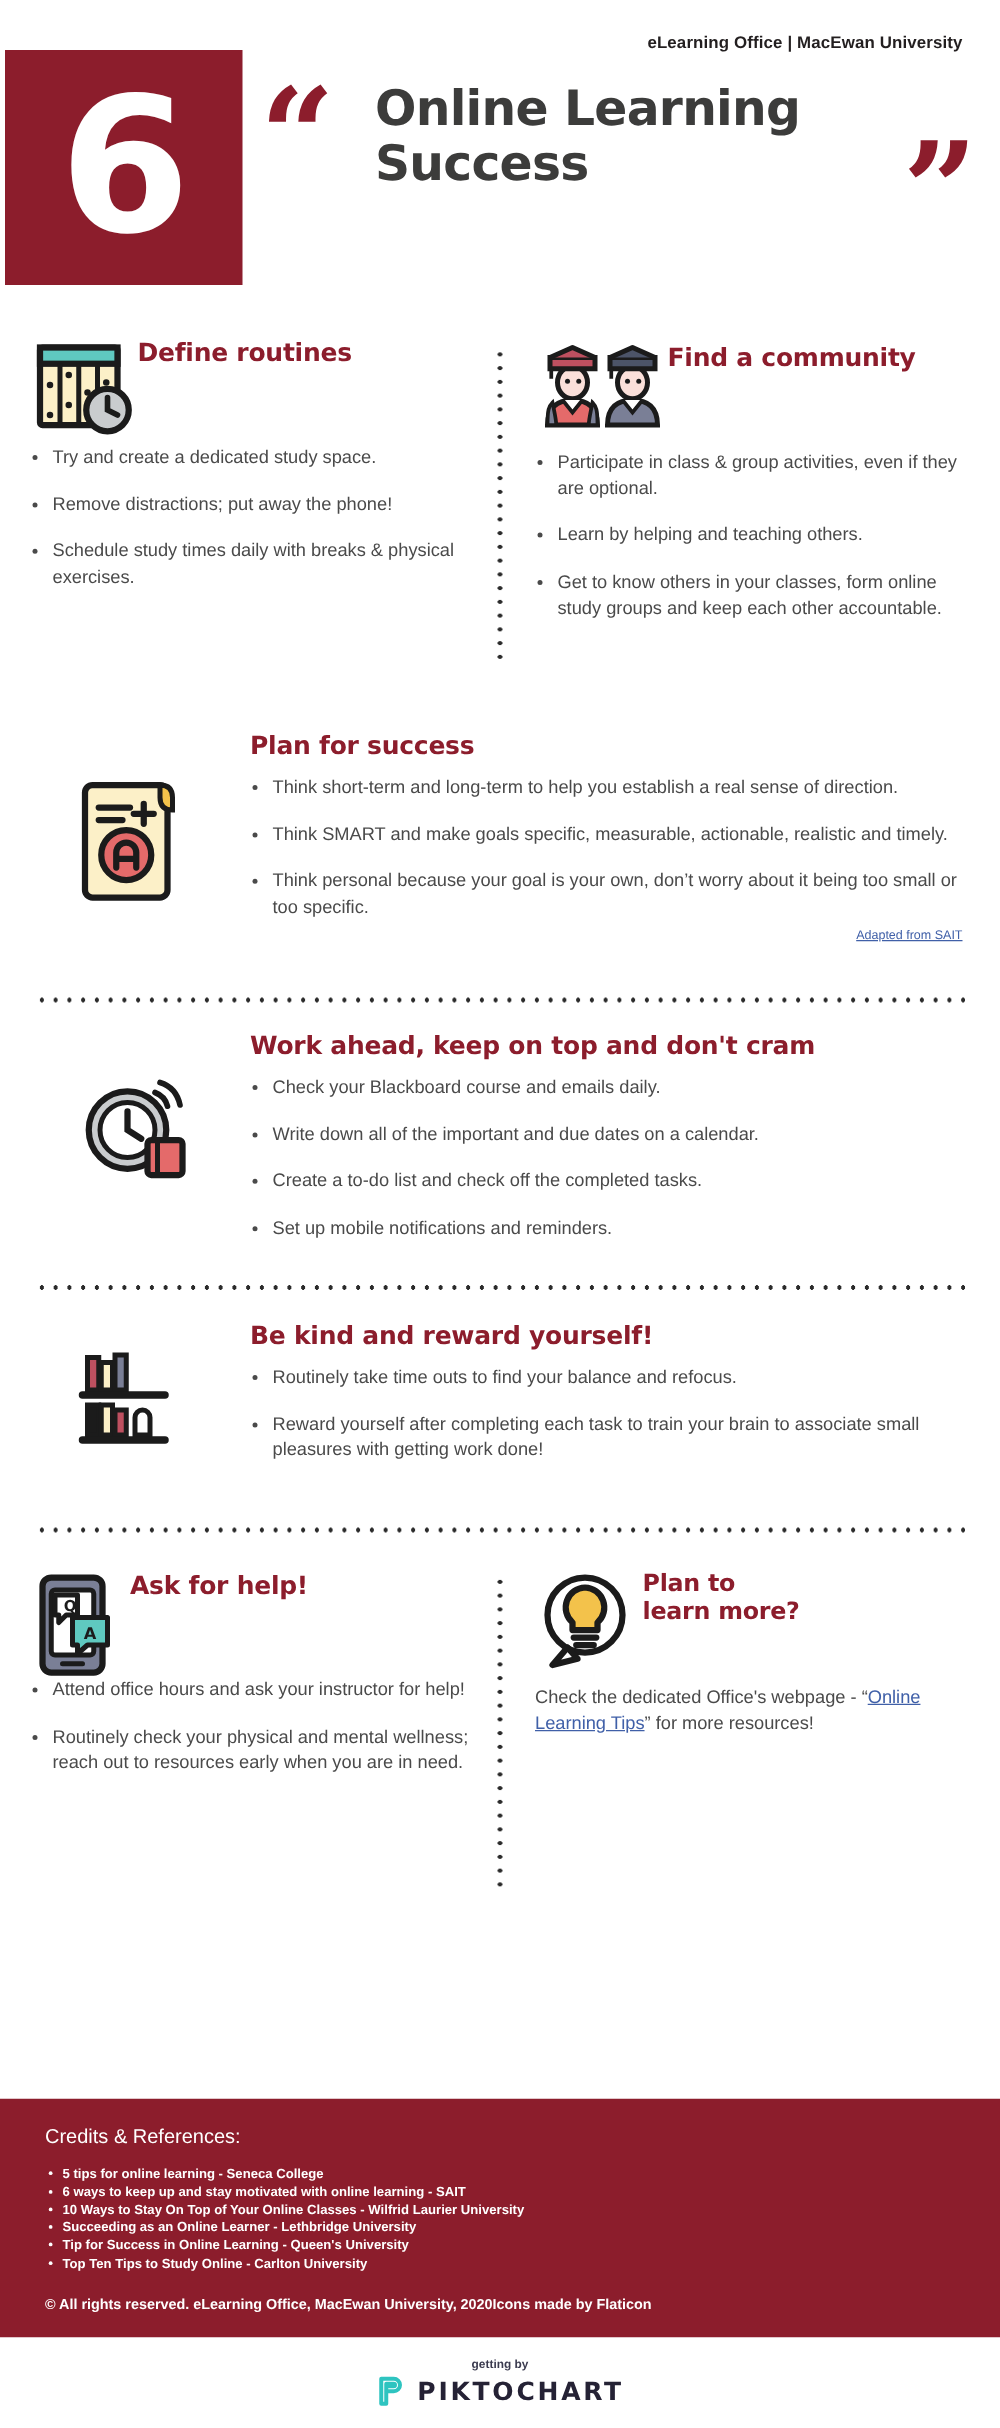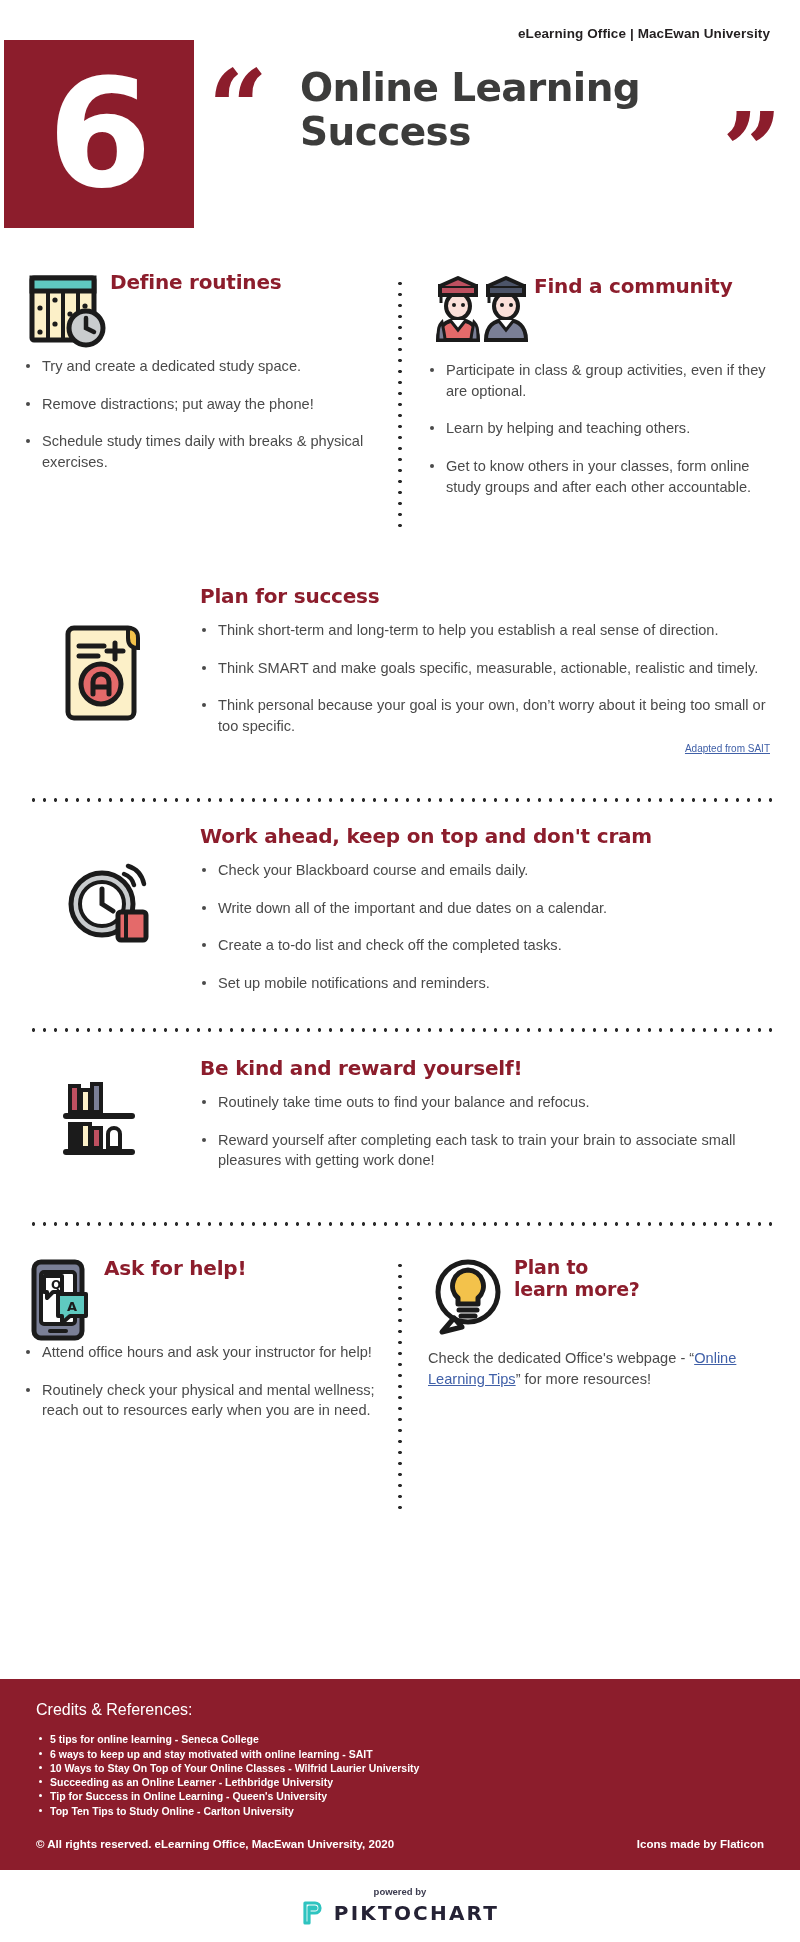--- a/index.html
+++ b/index.html
@@ -144,21 +144,21 @@
   ul.creds { list-style: none; }
   ul.creds li {
     position: relative; padding-left: 14px;
     font-size: 10.5px; font-weight: 700; line-height: 1.36;
   }
   ul.creds li:before {
     content: ""; position: absolute; left: 3px; top: 5px;
     width: 3px; height: 3px; border-radius: 50%; background: #ffffff;
   }
   .foot-bottom {
-    display: flex; justify-content: space-between; align-items: flex-end;
+    display: flex; align-items: flex-end;
     margin-top: 20px;
   }
   .copyright { font-size: 11.5px; font-weight: 700; }
   .flaticon  { font-size: 11.5px; font-weight: 700; }
 
   
   .pikto {
     position: absolute; left: 0; bottom: 0; width: 800px;
     height: 72px; background: #ffffff;
     display: flex; flex-direction: column;
@@ -251,21 +251,21 @@
             <rect x="60" y="12" width="36" height="9" fill="#4c5468" stroke="#1b1b1b" stroke-width="4"></rect>
             <path d="M60 12 l18-8 l18 8" fill="#4c5468" stroke="#1b1b1b" stroke-width="4" stroke-linejoin="round"></path>
             <path d="M61 20 v9" stroke="#1b1b1b" stroke-width="3"></path>
           </svg>
         </span>
         <span class="tip-title">Find a community</span>
       </div>
       <ul class="bullets">
         <li>Participate in class &amp; group activities, even if they are optional.</li>
         <li>Learn by helping and teaching others.</li>
-        <li>Get to know others in your classes, form online study groups and after each other accountable.</li>
+        <li>Get to know others in your classes, form online study groups and keep each other accountable.</li>
       </ul>
     </div>
   </div>
 
   <div class="row-3">
     <span class="icon-box">
       <svg width="84" height="102" viewBox="0 0 84 102">
         <path d="M12 6 h54 a6 6 0 0 1 6 6 v78 a6 6 0 0 1 -6 6 h-54 a6 6 0 0 1 -6 -6 v-78 a6 6 0 0 1 6 -6z" fill="#FCF0C8" stroke="#1b1b1b" stroke-width="5"></path>
         <path d="M66 6 q10 0 10 10 v10 q-10 0 -10 -10z" fill="#F3C24B" stroke="#1b1b1b" stroke-width="4"></path>
         <line x1="17" y1="24" x2="42" y2="24" stroke="#1b1b1b" stroke-width="5" stroke-linecap="round"></line>
@@ -394,21 +394,21 @@
       <li>Tip for Success in Online Learning - Queen's University</li>
       <li>Top Ten Tips to Study Online - Carlton University</li>
     </ul>
     <div class="foot-bottom">
       <span class="copyright">© All rights reserved. eLearning Office, MacEwan University, 2020</span>
       <span class="flaticon">Icons made by Flaticon</span>
     </div>
   </div>
 
   <div class="pikto">
-    <span class="powered">powered by</span>
+    <span class="powered">getting by</span>
     <span class="pikto-row">
       <span>
         <svg width="24" height="26" viewBox="0 0 24 26">
           <path d="M4 3 h10 a5 5 0 0 1 0 10 h-6 v-4 h6 a1 1 0 0 0 0 -2 h-6 v16 h-4z" fill="none" stroke="#2ec4c0" stroke-width="3.2" stroke-linejoin="round"></path>
         </svg>
       </span>
       <span class="pikto-word">PIKTOCHART</span>
     </span>
   </div>
 

